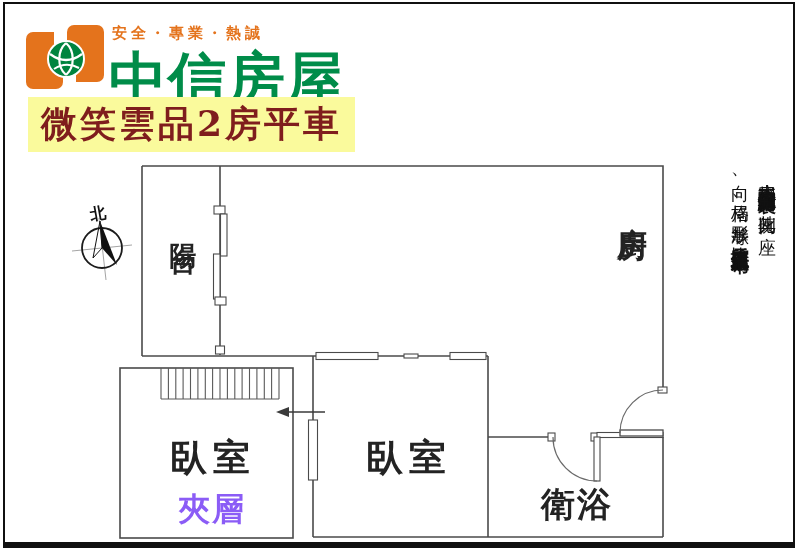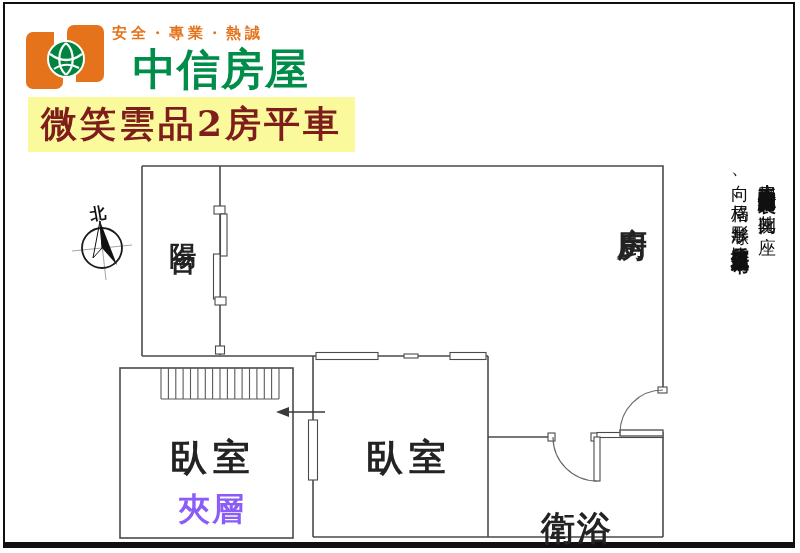--- a/index.html
+++ b/index.html
@@ -8,39 +8,39 @@
   #stage { position:relative; width:800px; height:519px; background:#fff; }
 
   .frame { position:absolute; left:3px; top:2px; width:792px; height:546px;
            border:2px solid #101010; border-bottom:6px solid #101010; }
 
   
   .logo-svg { position:absolute; left:24px; top:23px; width:86px; height:72px; }
   .slogan { position:absolute; left:112px; top:24px; width:200px;
             font-size:15px; font-weight:700; color:#e4731c; letter-spacing:4px; white-space:nowrap; }
   .brand  { position:absolute; left:109px; top:41px; width:220px;
-            font-size:43px; font-weight:700; color:#008c49; letter-spacing:1px; white-space:nowrap;margin-left:24px; }
+            font-size:58px; font-weight:700; color:#008c49; letter-spacing:1px; white-space:nowrap; }
   .banner { position:absolute; left:28px; top:97px; width:327px; height:55px;
             background:#fafa9c; display:flex; align-items:center; justify-content:center; }
   .banner-text { font-family:"DejaVu Serif", serif; font-size:36px; font-weight:700;
                  color:#7f1d1d; letter-spacing:3px; white-space:nowrap; }
 
   
   .plan-svg { position:absolute; left:0; top:0; width:800px; height:553px; }
 
   
   .room { position:absolute; color:#232323; font-weight:600; white-space:nowrap; }
   .vtext { writing-mode:vertical-rl; text-orientation:upright; }
   .lbl-balcony  { left:165px; top:222px; font-size:27px; letter-spacing:4px; }
   .lbl-living   { left:267px; top:229px; font-size:33px; letter-spacing:3px; }
   .lbl-dining   { left:466px; top:195px; font-size:33px; letter-spacing:3px; }
   .lbl-kitchen  { left:611px; top:203px; font-size:30px; letter-spacing:2px; }
   .lbl-bed-left { left:170px; top:433px; font-size:37px; letter-spacing:6px; }
   .lbl-bed-mid  { left:366px; top:433px; font-size:37px; letter-spacing:6px; }
-  .lbl-bath     { left:541px; top:506px; font-size:34px; letter-spacing:2px; }
+  .lbl-bath     { left:541px; top:482px; font-size:34px; letter-spacing:2px; }
   .lbl-mezz     { left:178px; top:488px; font-size:32px; letter-spacing:2px; color:#8b5cf6; }
   .lbl-north    { left:90px;  top:204px; font-size:16px; font-weight:700; color:#111;
                   transform:rotate(-10deg); }
 
   
   .disclaimer { position:absolute; left:718px; top:170px; height:345px; width:62px;
                 writing-mode:vertical-rl; text-orientation:upright;
                 font-size:18px; line-height:1.5; letter-spacing:1px; color:#111; }
   .disclaimer .col { height:345px; }
 </style>

